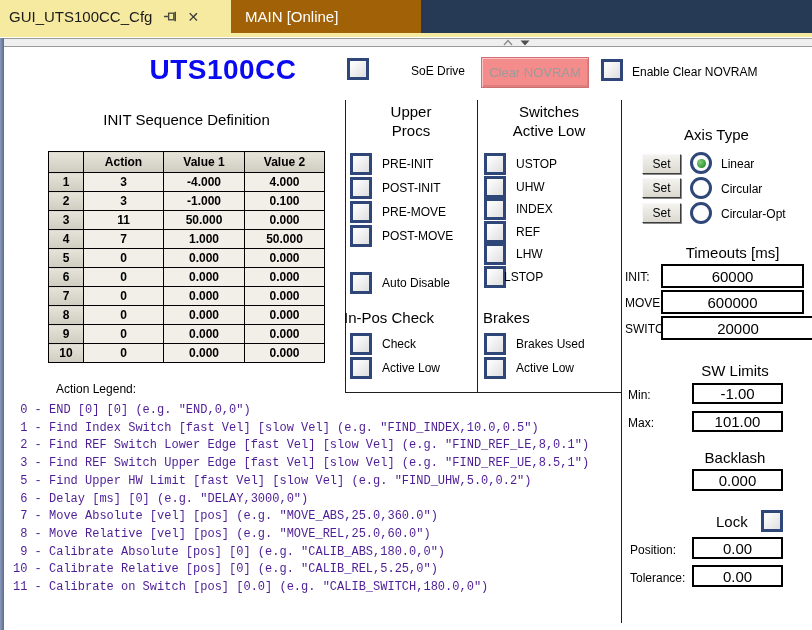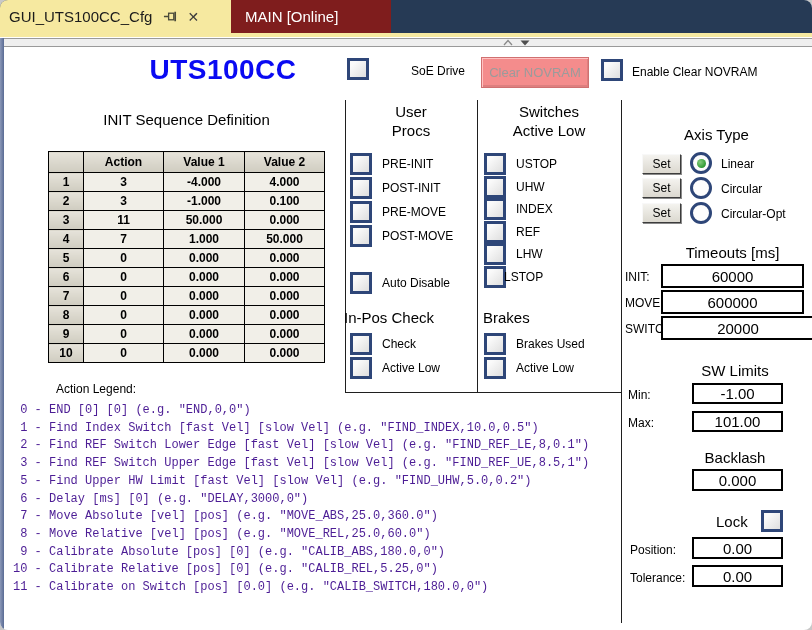--- a/index.html
+++ b/index.html
@@ -1,26 +1,26 @@
 <!DOCTYPE html>
 <html><head>
 <meta charset="utf-8">
 <style>
   * { margin:0; padding:0; box-sizing:border-box; }
   html,body { background:#c8c8c8; }
   body { font-family:"Liberation Sans", sans-serif; }
-  .screen { position:relative; width:812px; height:630px; background:#ffffff; overflow:hidden;border-radius:8px; }
+  .screen { position:relative; width:812px; height:630px; background:#ffffff; overflow:hidden; }
 
   
   .tabbar { position:absolute; left:0; top:0; width:812px; height:33px; background:#263a55; }
   .tab-active { position:absolute; left:0; top:0; width:231px; height:33px; background:#f6e9a0;
                 display:flex; align-items:center; padding-left:9px; }
   .tab-active .t-label { font-size:15px; color:#1b1b1b; }
   .tab-icons { display:flex; align-items:center; margin-left:11px; gap:9px; }
-  .tab-other { position:absolute; left:231px; top:0; width:160px; height:33px; background:#7f1d1d;
+  .tab-other { position:absolute; left:231px; top:0; width:190px; height:33px; background:#a16207;
                display:flex; align-items:center; padding-left:14px; }
   .tab-other .t-label { font-size:15px; color:#ffffff; }
   .close-x { font-size:14px; color:#3c3c3c; cursor:default; line-height:1; }
   .strip-yellow { position:absolute; left:0; top:33px; width:812px; height:4px; background:#f6e9a0; }
   .splitbar { position:absolute; left:0; top:38px; width:812px; height:9px; background:#efefef;
               border-top:1px solid #9a9a9a; border-bottom:1px solid #9a9a9a; }
   .split-arrows { position:absolute; left:503px; top:39px; display:flex; gap:7px; align-items:center; }
   .left-strip { position:absolute; left:0; top:38px; width:4px; height:592px;
                 background:linear-gradient(to right,#8b98b8,#5a6c94); }
 
@@ -189,21 +189,21 @@
     <tr>
       <td class="rownum">10</td>
       <td>0</td>
       <td>0.000</td>
       <td>0.000</td>
     </tr>
   </tbody>
     </table>
 
   <div class="sec-h center" style="left:345px; top:102px; width:132px; line-height:19px;">
-    <div>User</div>
+    <div>Upper</div>
     <div>Procs</div>
   </div>
   <div class="checkbox" style="left:350px; top:153px;"></div>
   <div class="lbl" style="left:382px; top:157px;">PRE-INIT</div>
   <div class="checkbox" style="left:350px; top:177px;"></div>
   <div class="lbl" style="left:382px; top:181px;">POST-INIT</div>
   <div class="checkbox" style="left:350px; top:201px;"></div>
   <div class="lbl" style="left:382px; top:205px;">PRE-MOVE</div>
   <div class="checkbox" style="left:350px; top:225px;"></div>
   <div class="lbl" style="left:382px; top:229px;">POST-MOVE</div>

